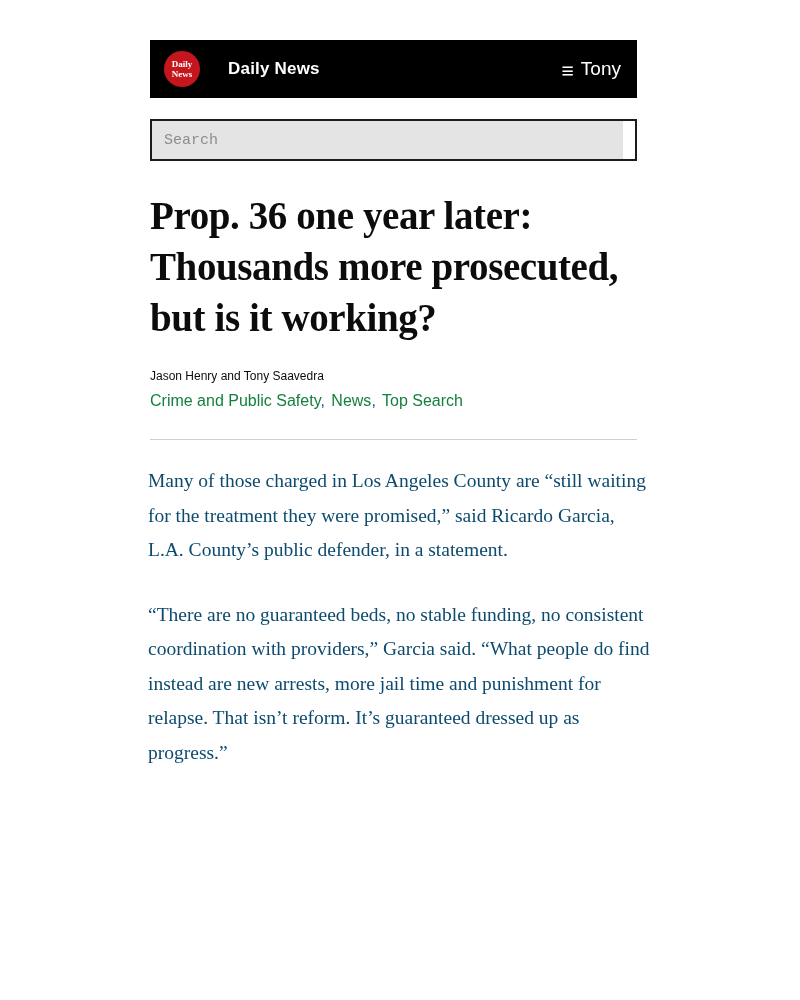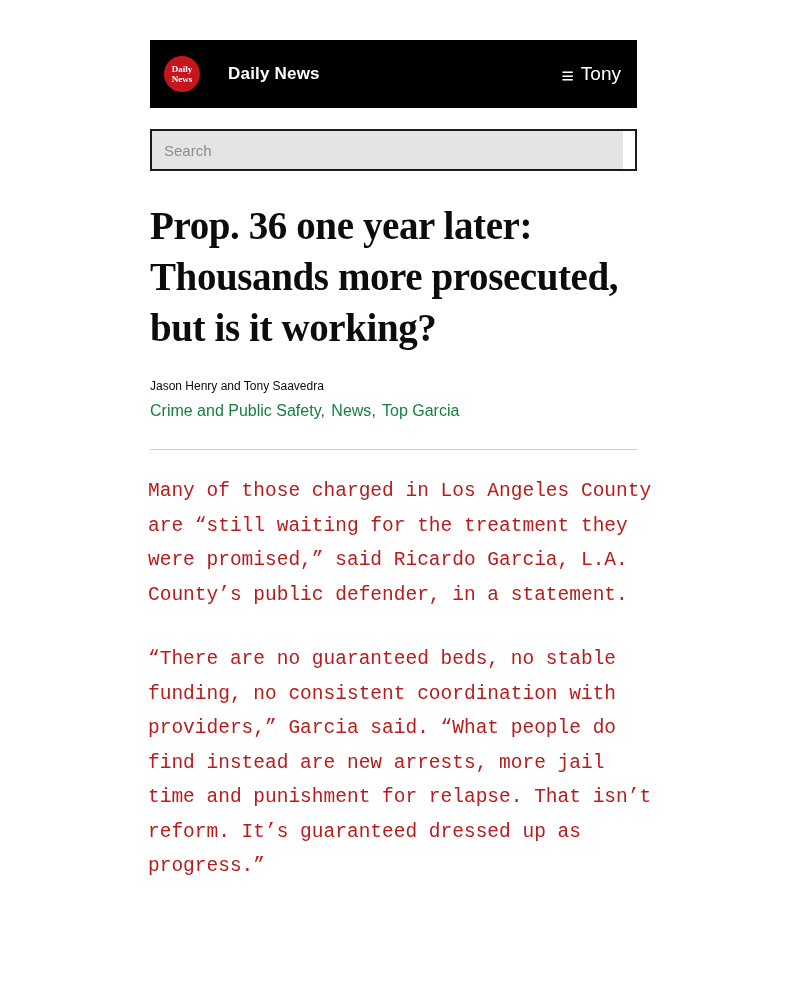--- a/index.html
+++ b/index.html
@@ -13,21 +13,21 @@
   }
   .page {
     position: absolute;
     left: 150px; top: 40px;
     width: 487px;
   }
 
   
   .site-header {
     background: #000;
-    height: 68px;
+    height: 58px;
     display: flex;
     align-items: center;
     padding: 0 16px 0 14px;
     color: #fff;
   }
   .logo {
     width: 36px; height: 36px;
     border-radius: 50%;
     background: #c5161d;
     color: #fff;
@@ -72,21 +72,21 @@
     margin-top: 21px;
     border: 2px solid #1c1c1c;
     background: #fff;
   }
   .search-input {
     display: block;
     width: calc(100% - 12px);
     height: 38px;
     border: 0;
     background: #e4e4e4;
-    font-family: Liberation Sans, sans-serif;
+    font-family: Liberation Mono, monospace;
     font-size: 15px;
     padding: 0 12px;
     outline: none;
     color: #333;
   }
   .search-input::placeholder { color: #8d8d8d; }
 
   
   .headline {
     margin-top: 29px;
@@ -121,24 +121,24 @@
     height: 0;
   }
 
   
   .article-body {
     width: 506px;
     margin-left: -2px;
   }
   .article-body p {
     margin-top: 24px;
-    font-family: Liberation Mono, monospace;
+    font-family: Liberation Serif, serif;
     font-size: 19.5px;
     line-height: 34.5px;
-    color: #b91c1c;
+    color: #0c4a6e;
   }
   .article-body p + p { margin-top: 30px; }
 </style>
 </head>
 <body>
 
 <div class="page">
 
   <header class="site-header">
     <div class="logo">
@@ -156,21 +156,21 @@
     <input class="search-input" type="text" placeholder="Search" style="">
   </div>
 
   <h1 class="headline">Prop. 36 one year later: Thousands more prosecuted, but is it working?</h1>
 
   <div class="byline">Jason Henry and Tony Saavedra</div>
 
   <div class="categories">
     <a href="#">Crime and Public Safety</a><span class="cat-sep">,</span>
     <a href="#">News</a><span class="cat-sep">,</span>
-    <a href="#">Top Garcia</a>
+    <a href="#">Top Search</a>
   </div>
 
   <hr class="divider">
 
   <div class="article-body">
     <p>Many of those charged in Los Angeles County are “still waiting for the treatment they were promised,” said Ricardo Garcia, L.A. County’s public defender, in a statement.</p>
     <p>“There are no guaranteed beds, no stable funding, no consistent coordination with providers,” Garcia said. “What people do find instead are new arrests, more jail time and punishment for relapse. That isn’t reform. It’s guaranteed dressed up as progress.”</p>
   </div>
 
 </div>

